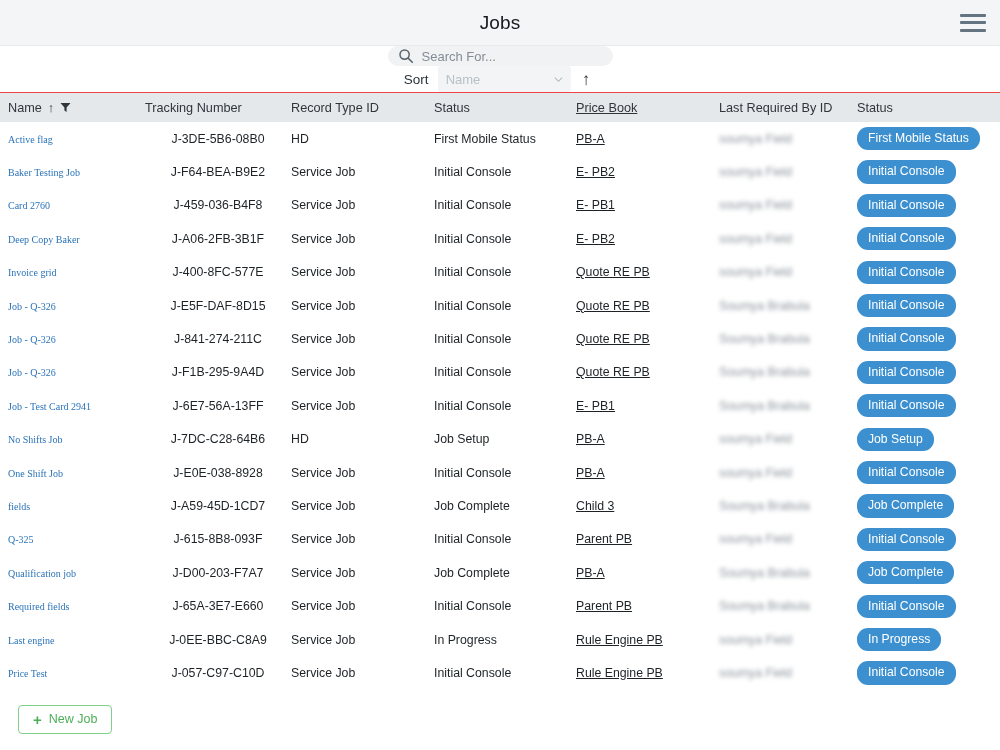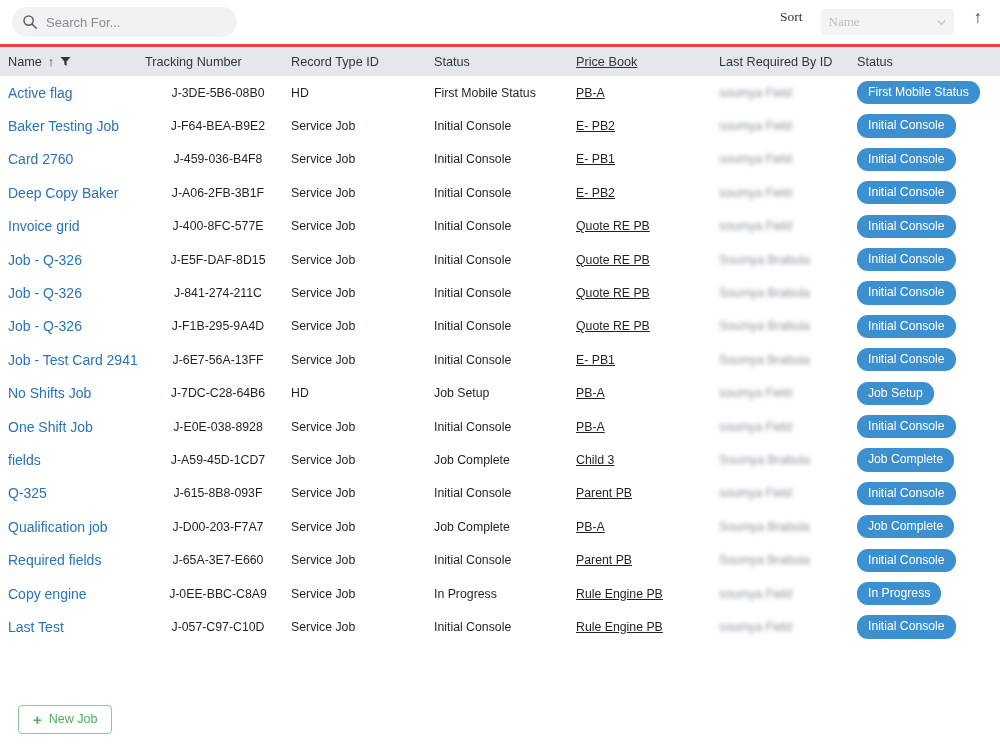--- a/index.html
+++ b/index.html
@@ -67,21 +67,22 @@
 
   
   .searchrow {
     height: 47px;
     min-height: 47px;
     background: #ffffff;
     display: flex;
     align-items: center;
     padding: 0 12px;
     box-sizing: border-box;
-    border-bottom: 3px solid #ef4444;
+    border-bottom: 1px solid #ef4444;
+    flex-direction: column;
   }
   .search-box {
     width: 225px;
     height: 30px;
     background: #f0f2f4;
     border-radius: 15px;
     display: flex;
     align-items: center;
     padding: 0 10px;
     box-sizing: border-box;
@@ -106,23 +107,23 @@
   }
   .search-input::placeholder {
     color: #848d96;
     opacity: 1;
   }
 
   .spacer { flex: 1 1 auto; }
 
   .sort-wrap {
     display: flex;
-    gap: 18px;
+    align-items: center;
+    gap: 9px;
     padding-right: 4px;
-    font-family: Liberation Serif, serif;
   }
   .sort-label {
     font-size: 13.5px;
     color: #2c3339;
   }
   .sort-select {
     width: 133px;
     height: 26px;
     background: #f2f4f5;
     border-radius: 3px;
@@ -190,22 +191,23 @@
   .td {
     font-size: 12.3px;
     color: #1d2226;
     box-sizing: border-box;
     white-space: nowrap;
     overflow: hidden;
   }
   .td.name a {
     color: #2a73b8;
     text-decoration: none;
-    font-size: 14px;
+    font-size: 10px;
     cursor: pointer;
+    font-family: Liberation Serif, serif;
   }
   .td.modified {
     color: #8d959c;
     filter: blur(2.3px);
     font-size: 12.3px;
   }
 
   
   .c-name     { width: 145px; padding-left: 8px; }
   .c-track    { width: 146px; text-align: center; }
@@ -250,20 +252,28 @@
     font-family: "Liberation Sans", sans-serif;
     cursor: pointer;
   }
   .new-btn .plus { font-size: 15px; line-height: 1; font-weight: 700; }
 </style>
 </head>
 <body>
 
 <div class="app">
 
+  <div class="topbar">
+    <div class="topbar-title">Jobs</div>
+    <div class="hamburger">
+      <span></span>
+        <span></span>
+        <span></span>
+    </div>
+  </div>
 
   <div class="searchrow">
     <div class="search-box">
       <svg class="search-icon" viewBox="0 0 16 16">
         <circle cx="6.6" cy="6.6" r="4.6" fill="none" stroke="#5a636b" stroke-width="1.5"></circle>
         <line x1="10.1" y1="10.1" x2="14.3" y2="14.3" stroke="#5a636b" stroke-width="1.5" stroke-linecap="round"></line>
       </svg>
       <input class="search-input" type="text" placeholder="Search For..." style="">
     </div>
 
@@ -428,30 +438,30 @@
         <div class="tr">
           <div class="td name c-name"><a>Required fields</a></div>
           <div class="td c-track">J-65A-3E7-E660</div>
           <div class="td c-type">Service Job</div>
           <div class="td c-status">Initial Console</div>
           <div class="td c-price">Parent PB</div>
           <div class="td modified c-modified">Soumya Brabula</div>
           <div class="td c-badge"><span class="badge">Initial Console</span></div>
         </div>
         <div class="tr">
-          <div class="td name c-name"><a>Copy engine</a></div>
+          <div class="td name c-name"><a>Last engine</a></div>
           <div class="td c-track">J-0EE-BBC-C8A9</div>
           <div class="td c-type">Service Job</div>
           <div class="td c-status">In Progress</div>
           <div class="td c-price">Rule Engine PB</div>
           <div class="td modified c-modified">soumya Field</div>
           <div class="td c-badge"><span class="badge">In Progress</span></div>
         </div>
         <div class="tr">
-          <div class="td name c-name"><a>Last Test</a></div>
+          <div class="td name c-name"><a>Price Test</a></div>
           <div class="td c-track">J-057-C97-C10D</div>
           <div class="td c-type">Service Job</div>
           <div class="td c-status">Initial Console</div>
           <div class="td c-price">Rule Engine PB</div>
           <div class="td modified c-modified">soumya Field</div>
           <div class="td c-badge"><span class="badge">Initial Console</span></div>
         </div>
       </div>
   </div>
 

